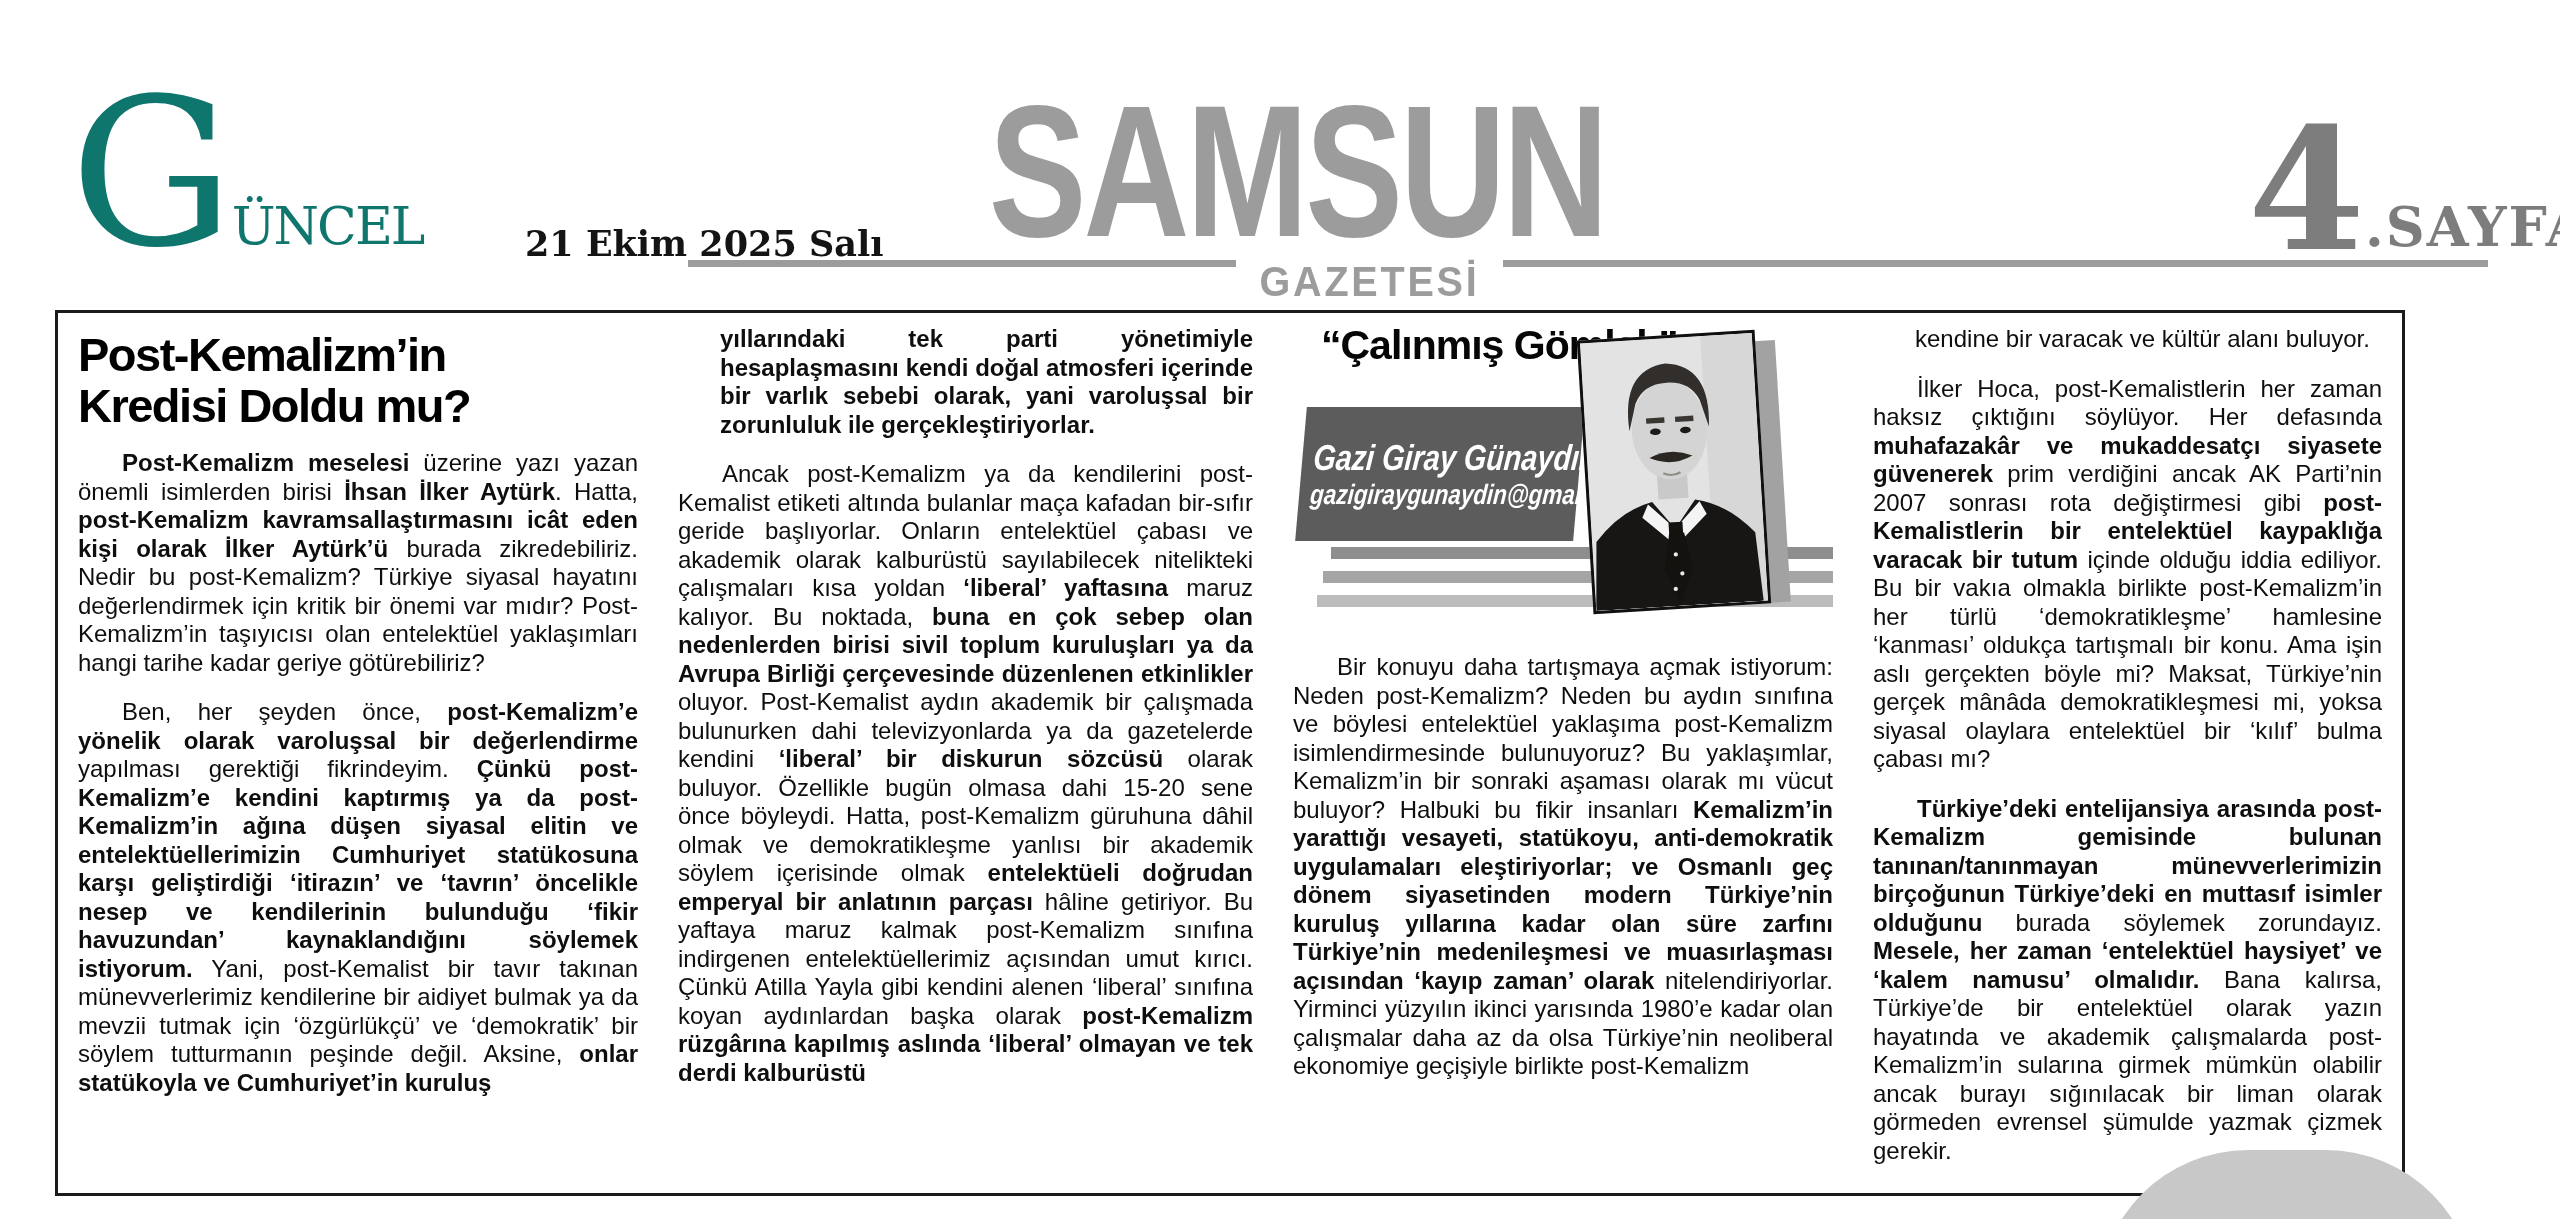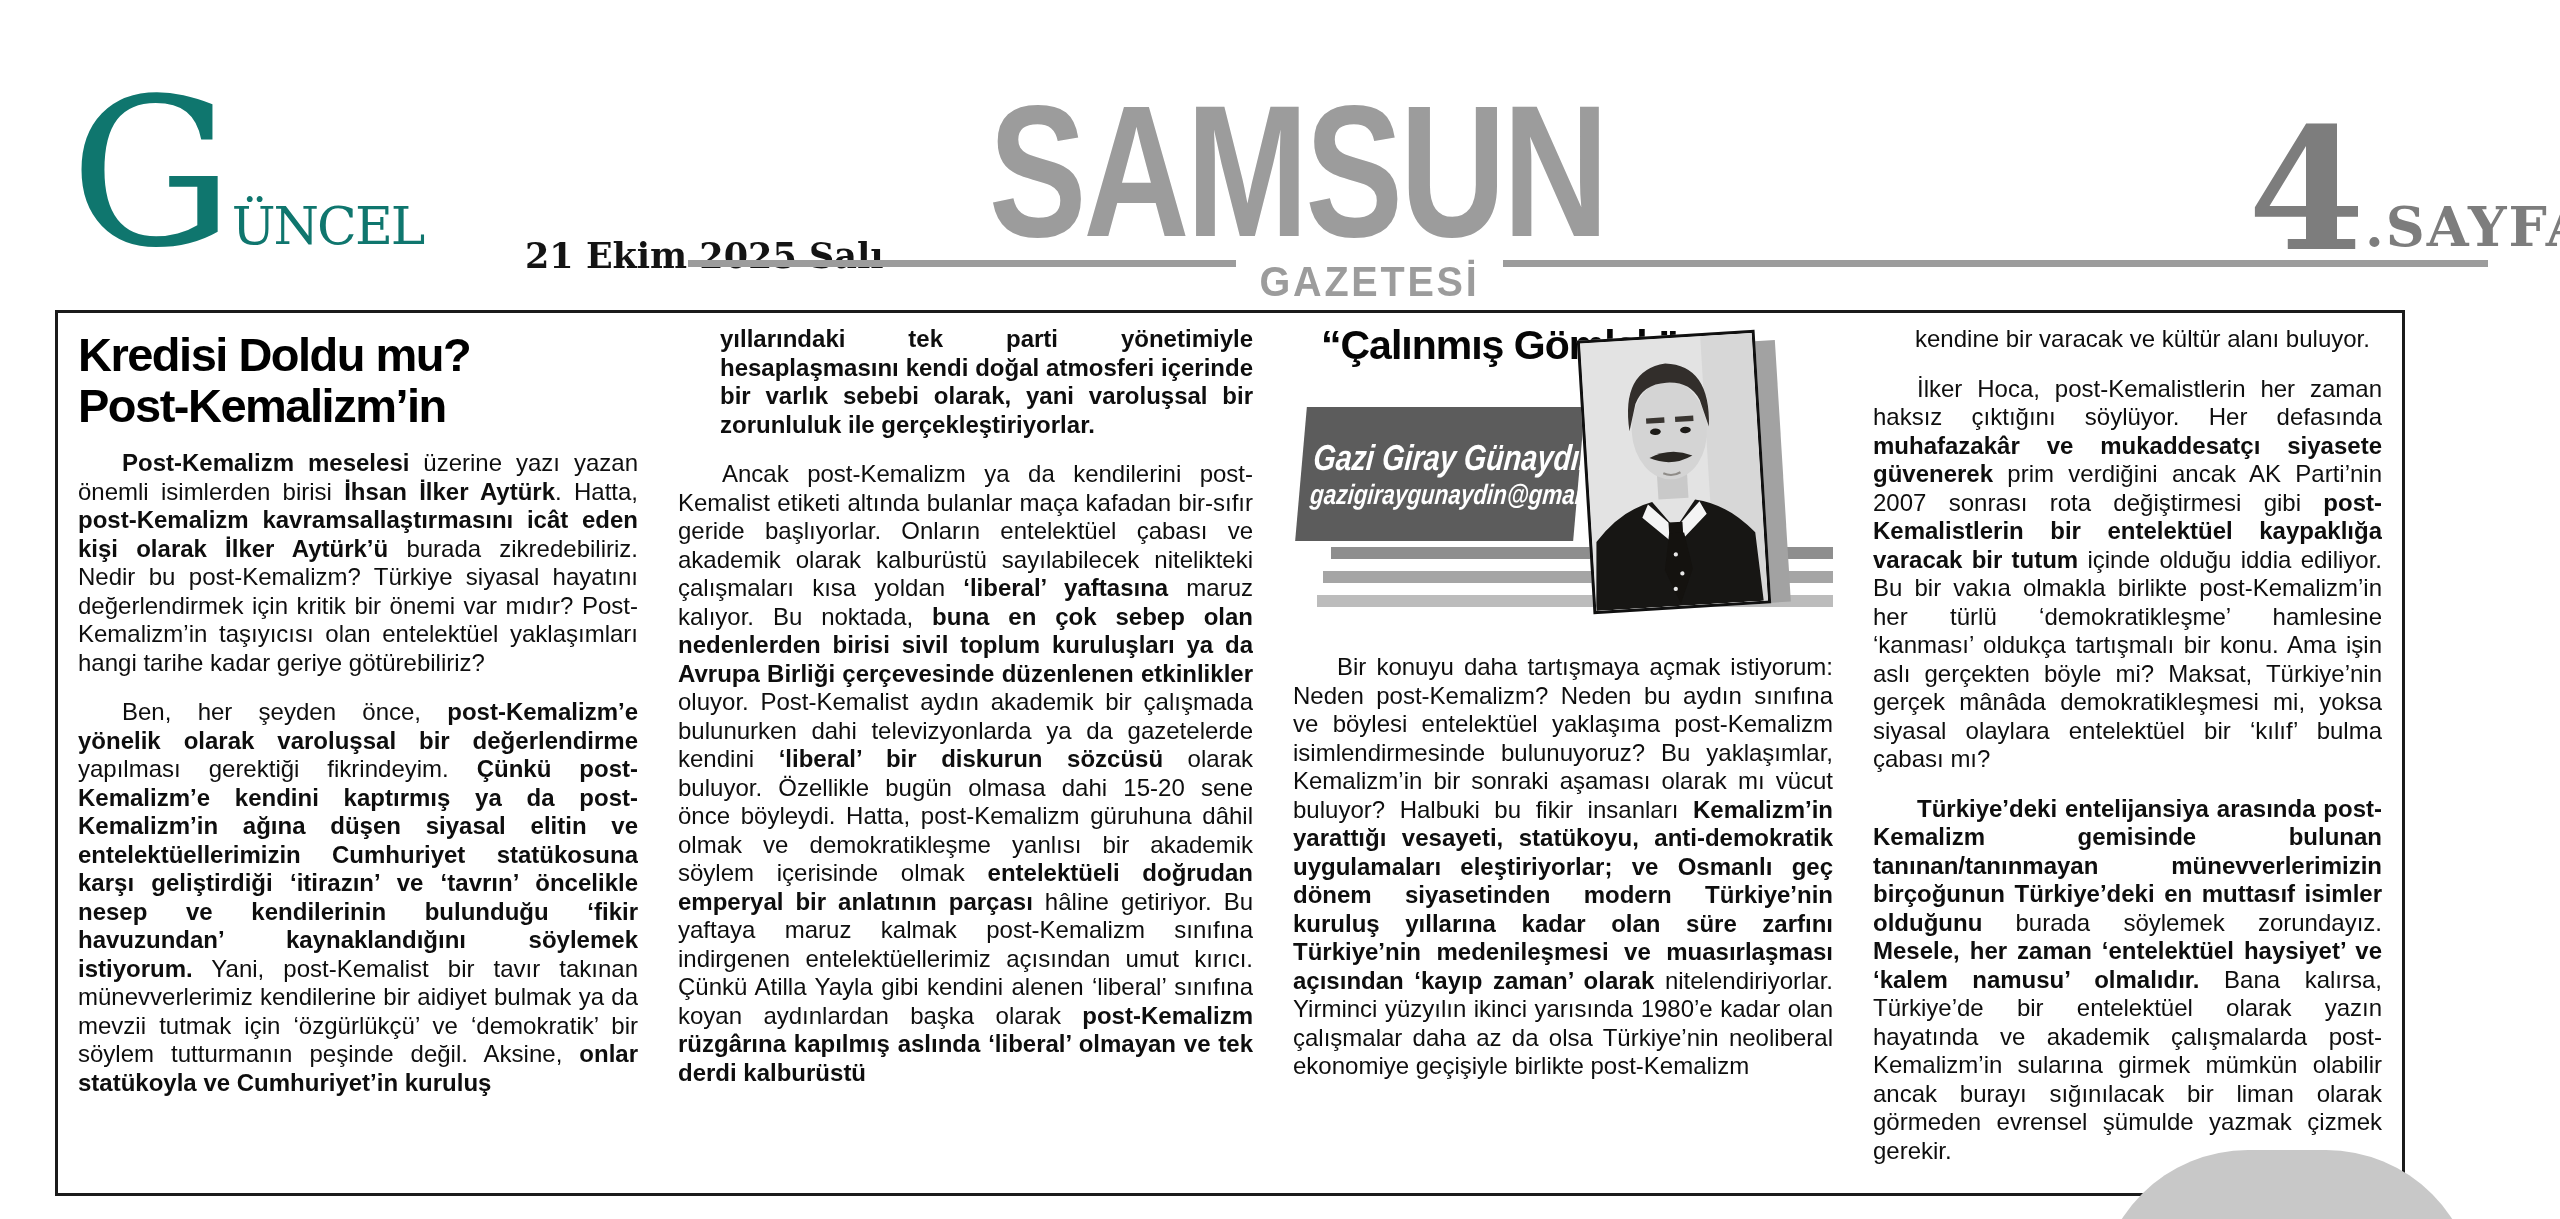--- a/index.html
+++ b/index.html
@@ -10,21 +10,21 @@
   }
 
   
   .guncel{position:absolute;left:70px;top:118px;width:900px;height:170px;}
   .section-title{
     display:block;font-family:"DejaVu Serif",serif;font-weight:normal;
     font-size:52px;line-height:150px;color:#0f766e;letter-spacing:-2px;white-space:nowrap;
   }
   .section-title::first-letter{font-size:205px;line-height:110px;}
   .section-date{
-    position:absolute;left:455px;bottom:12px;
+    position:absolute;left:455px;bottom:24px;
     font-family:"DejaVu Serif",serif;font-weight:bold;font-size:35px;color:#141414;
     white-space:nowrap;letter-spacing:0px;
   }
 
   .masthead{position:absolute;left:915px;top:96px;width:670px;text-align:right;}
   .masthead-title{
     font-weight:bold;font-size:188px;line-height:0.80;color:#9c9c9c;
     letter-spacing:-4px;transform:scaleX(0.78);transform-origin:center top;white-space:nowrap;
   }
   .gazete-row{
@@ -127,22 +127,22 @@
 
 <div class="sayfa">
   <span class="sayfa-num">4</span>
   <span class="sayfa-label">.SAYFA</span>
 </div>
 
 <div class="article">
 
   <div class="col col1">
     <h1 class="headline">
+      <span class="hl">Post-Kemalizm’in</span>
       <span class="hl">Kredisi Doldu mu?</span>
-      <span class="hl">Post-Kemalizm’in</span>
     </h1>
     <p class="para"><b>Post-Kemalizm meselesi</b> üzerine yazı yazan önemli isimlerden birisi <b>İhsan İlker Aytürk</b>. Hatta, <b>post-Kemalizm kavramsallaştırmasını icât eden kişi olarak İlker Aytürk’ü</b> burada zikredebiliriz. Nedir bu post-Kemalizm? Türkiye siyasal hayatını değerlendirmek için kritik bir önemi var mıdır? Post-Kemalizm’in taşıyıcısı olan entelektüel yaklaşımları hangi tarihe kadar geriye götürebiliriz?</p>
     <p class="para">Ben, her şeyden önce, <b>post-Kemalizm’e yönelik olarak varoluşsal bir değerlendirme</b> yapılması gerektiği fikrindeyim. <b>Çünkü post-Kemalizm’e kendini kaptırmış ya da post-Kemalizm’in ağına düşen siyasal elitin ve entelektüellerimizin Cumhuriyet statükosuna karşı geliştirdiği ‘itirazın’ ve ‘tavrın’ öncelikle nesep ve kendilerinin bulunduğu ‘fikir havuzundan’ kaynaklandığını söylemek istiyorum.</b> Yani, post-Kemalist bir tavır takınan münevverlerimiz kendilerine bir aidiyet bulmak ya da mevzii tutmak için ‘özgürlükçü’ ve ‘demokratik’ bir söylem tutturmanın peşinde değil. Aksine, <b>onlar statükoyla ve Cumhuriyet’in kuruluş</b></p>
   </div>
 
   <div class="col col2">
     <p class="para cont"><b>yıllarındaki tek parti yönetimiyle hesaplaşmasını kendi doğal atmosferi içerinde bir varlık sebebi olarak, yani varoluşsal bir zorunluluk ile gerçekleştiriyorlar.</b></p>
     <p class="para">Ancak post-Kemalizm ya da kendilerini post-Kemalist etiketi altında bulanlar maça kafadan bir-sıfır geride başlıyorlar. Onların entelektüel çabası ve akademik olarak kalburüstü sayılabilecek nitelikteki çalışmaları kısa yoldan <b>‘liberal’ yaftasına</b> maruz kalıyor. Bu noktada, <b>buna en çok sebep olan nedenlerden birisi sivil toplum kuruluşları ya da Avrupa Birliği çerçevesinde düzenlenen etkinlikler</b> oluyor. Post-Kemalist aydın akademik bir çalışmada bulunurken dahi televizyonlarda ya da gazetelerde kendini <b>‘liberal’ bir diskurun sözcüsü</b> olarak buluyor. Özellikle bugün olmasa dahi 15-20 sene önce böyleydi. Hatta, post-Kemalizm güruhuna dâhil olmak ve demokratikleşme yanlısı bir akademik söylem içerisinde olmak <b>entelektüeli doğrudan emperyal bir anlatının parçası</b> hâline getiriyor. Bu yaftaya maruz kalmak post-Kemalizm sınıfına indirgenen entelektüellerimiz açısından umut kırıcı. Çünkü Atilla Yayla gibi kendini alenen ‘liberal’ sınıfına koyan aydınlardan başka olarak <b>post-Kemalizm rüzgârına kapılmış aslında ‘liberal’ olmayan ve tek derdi kalburüstü</b></p>
   </div>
 

